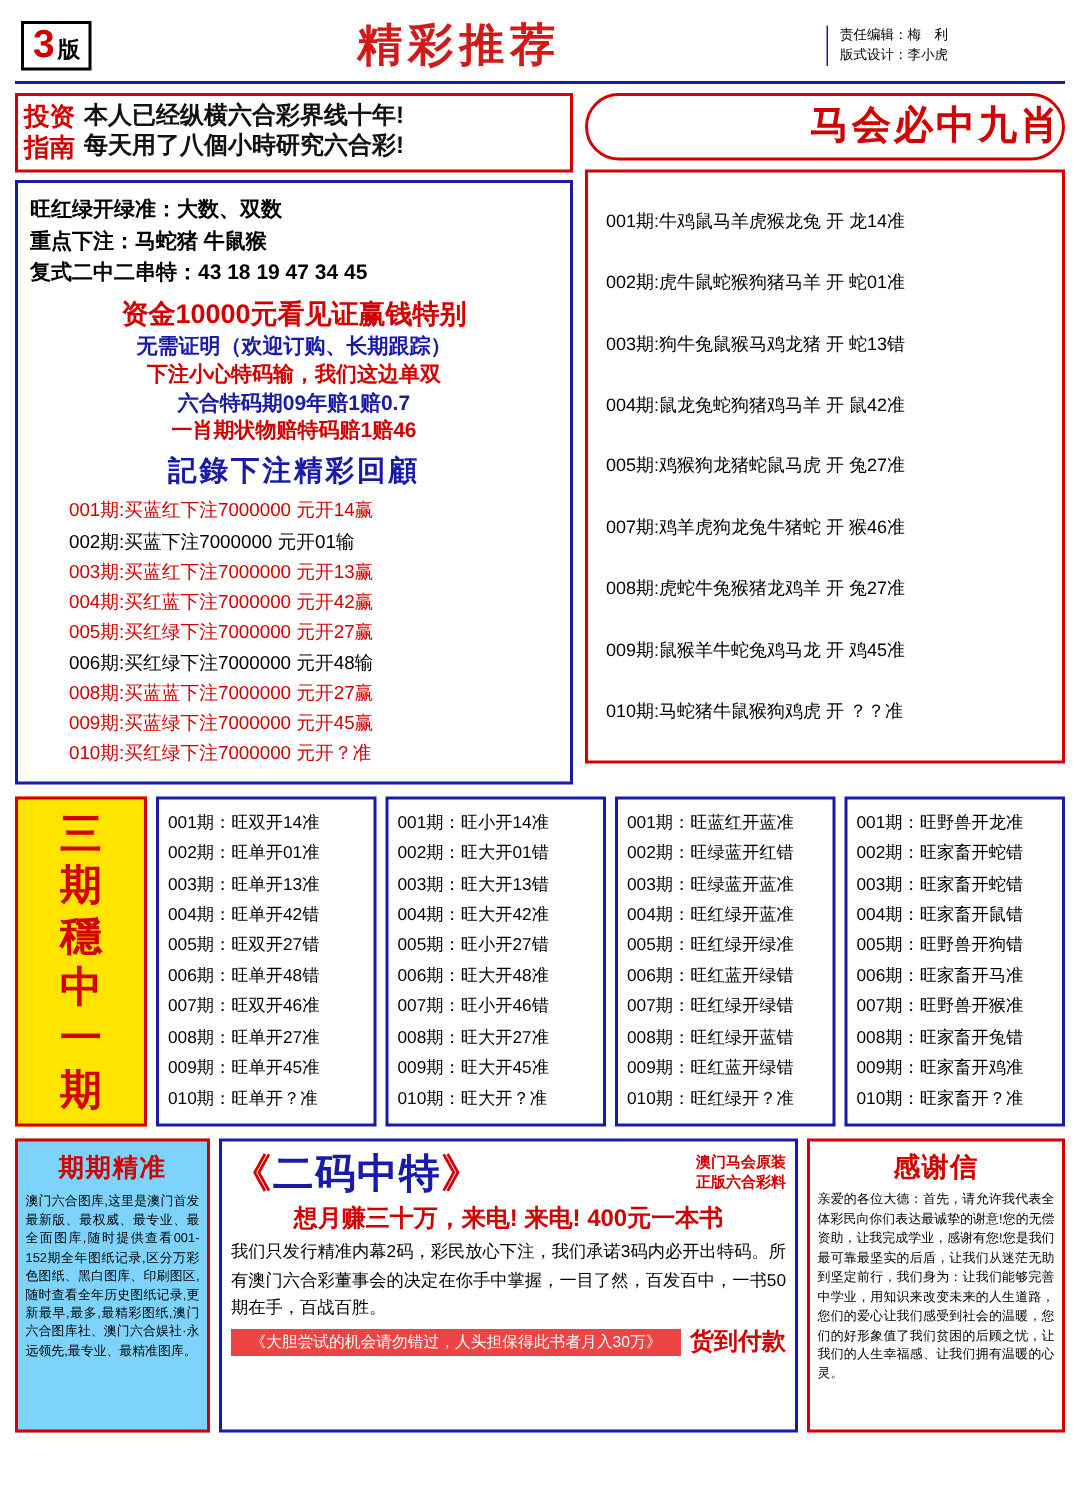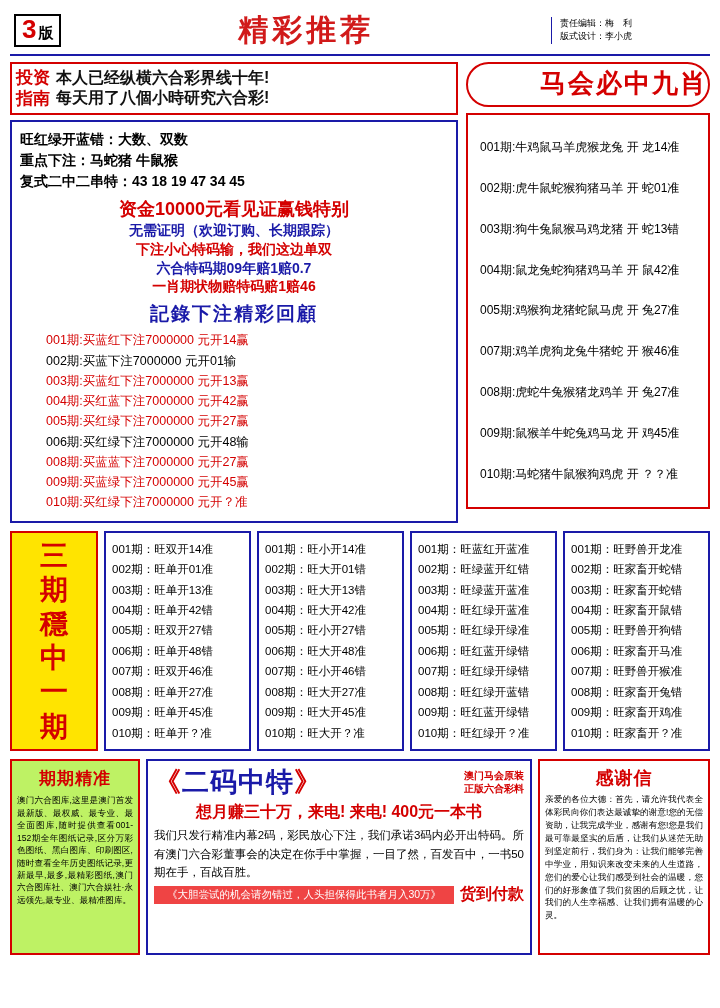--- a/index.html
+++ b/index.html
@@ -41,21 +41,21 @@
   }
   .header-credits{
     font-size:9px;color:#000;text-align:left;
     line-height:1.5;min-width:150px;
     border-left:1px solid #1a1aa8;
     padding-left:8px;
   }
 
   
   .top-wrap{display:flex;gap:8px;margin-top:6px;}
-  .left-col{width:448px;}
+  .left-col{width:372px;}
   .right-col{flex:1;}
 
   .banner{
     border:2px solid #d40000;
     background:#fff;
     padding:3px 4px;
     display:flex;align-items:center;gap:6px;
   }
   .banner-left{
     color:#d40000;font-weight:bold;font-size:17px;line-height:1.25;
@@ -132,21 +132,21 @@
     border:2px solid #1a1aa8;
     padding:6px 6px;
     box-sizing:border-box;
     background:#fff;
   }
   .mid-row{font-size:11.5px;line-height:1.78;color:#000;white-space:nowrap;}
 
   
   .bot-wrap{display:flex;gap:6px;margin-top:8px;height:196px;}
   .bot-left{
-    width:130px;border:2px solid #d40000;background:#bef264;
+    width:130px;border:2px solid #d40000;background:#7dd3fc;
     box-sizing:border-box;padding:4px 5px;
   }
   .bot-left h4{
     margin:2px 0 4px 0;text-align:center;
     font-size:17px;color:#d40000;letter-spacing:1px;
   }
   .bot-left p{
     margin:0;font-size:8.6px;line-height:1.45;color:#000;text-align:justify;
   }
   .bot-mid{
@@ -213,21 +213,21 @@
           <div>投资</div>
           <div>指南</div>
         </div>
         <div class="banner-right">
           <div>本人已经纵横六合彩界线十年!</div>
           <div>每天用了八個小時研究六合彩!</div>
         </div>
       </div>
 
       <div class="left-box">
-        <div class="lb-line">旺红绿开蓝错：大数、双数</div>
+        <div class="lb-line">旺红绿开绿准：大数、双数</div>
         <div class="lb-line">重点下注：马蛇猪 牛鼠猴</div>
         <div class="lb-line">复式二中二串特：43 18 19 47 34 45</div>
 
         <div class="promo">
           <div class="big">资金10000元看见证赢钱特别</div>
           <div class="blue">无需证明（欢迎订购、长期跟踪）</div>
           <div>下注小心特码输，我们这边单双</div>
           <div class="blue">六合特码期09年赔1赔0.7</div>
           <div>一肖期状物赔特码赔1赔46</div>
         </div>

